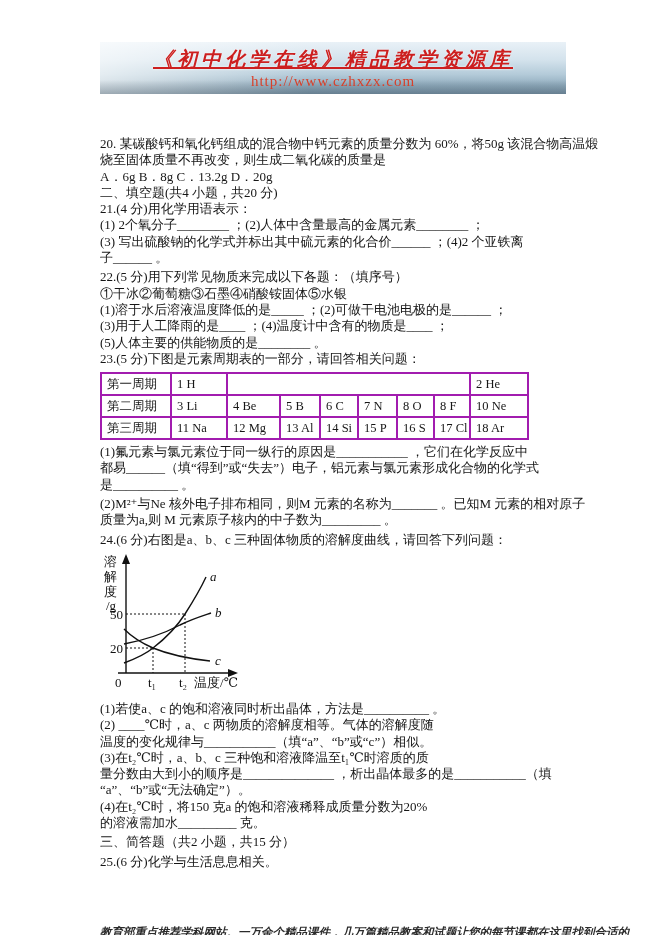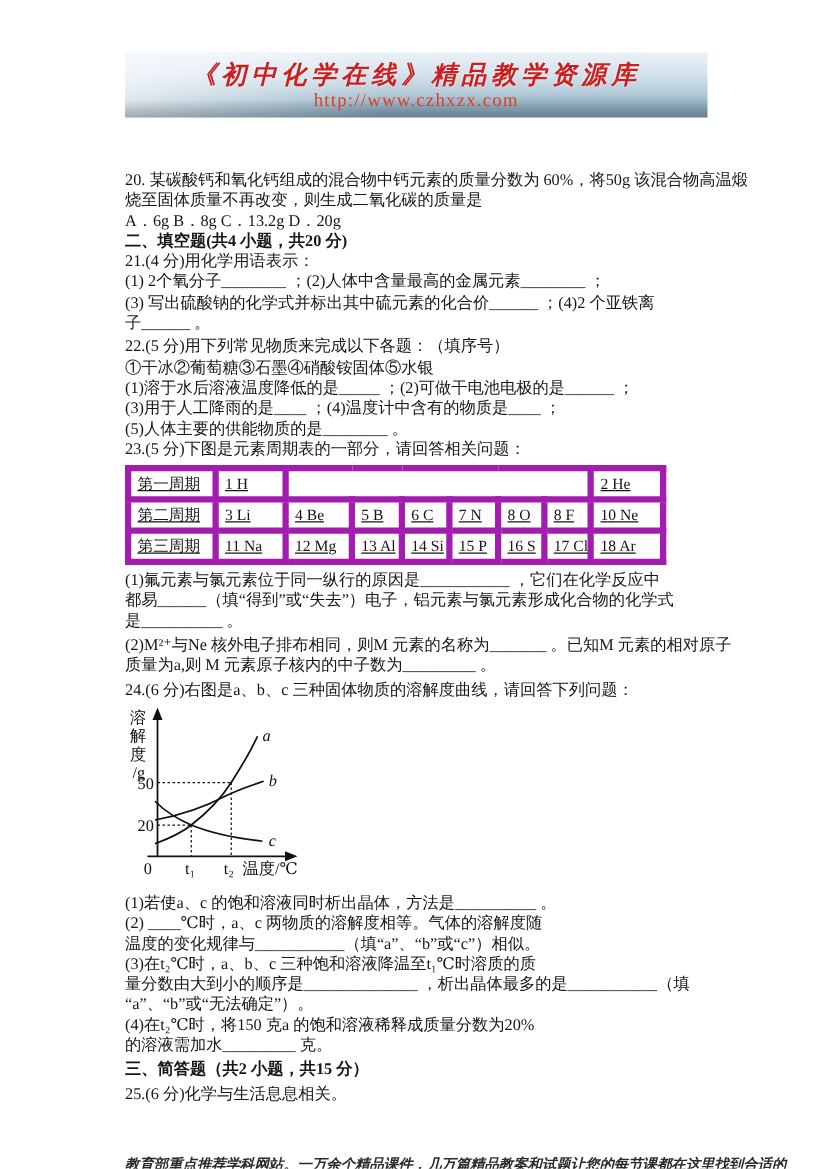--- a/index.html
+++ b/index.html
@@ -14,36 +14,36 @@
       linear-gradient(180deg,#e9f1f7 0%,#d3e2ec 35%,#b4cbd9 62%,#93aebf 82%,#7e99ab 100%);
     text-align:center;
   }
   .banner::after{ 
     content:"";position:absolute;left:0;right:0;bottom:0;height:14px;
     background:linear-gradient(180deg,rgba(60,80,95,0) 0%,rgba(60,80,95,.35) 100%);
   }
   .banner-title{
     margin-top:4px;font-size:20px;font-weight:bold;font-style:italic;
     color:#cc1f1f;letter-spacing:4px;white-space:nowrap;
-    text-shadow:0 0 2px rgba(255,255,255,.9);position:relative;z-index:2;
+    text-shadow:0 0 2px rgba(255,255,255,.9);position:relative;z-index:2;text-decoration:underline;
   }
   .banner-url{
     margin-top:0;font-size:15px;font-weight:normal;color:#d8402a;
     letter-spacing:1px;position:relative;z-index:2;
   }
   .content{position:absolute;left:100px;top:95px;width:468px;margin-top:41px;}
   .content p{margin:0;font-size:13px;line-height:16.3px;white-space:nowrap;}
-  .sec{font-weight:700;}
+  .sec{font-weight:400;}
   .mt{margin-top:3px !important;}
   table.ptable{
     border-collapse:collapse;margin:5px 0 4px 0;
   }
   table.ptable td{
-    border:5px solid #a21caf;height:20px;padding:0 0 0 5px;
-    font-size:12.5px;line-height:20px;white-space:nowrap;text-decoration:underline;
+    border:2px solid #a21caf;height:20px;padding:0 0 0 5px;
+    font-size:12.5px;line-height:20px;white-space:nowrap;
   }
   .chart-wrap{margin:3px 0 4px 0;}
   .chart-wrap text{font-family:"Liberation Serif","DejaVu Serif",serif;fill:#111;}
   .curve-label{font-style:italic;}
   .footer{
     position:absolute;left:100px;top:892px;width:470px;
     font-size:11.5px;line-height:23px;font-weight:bold;font-style:italic;color:#2b2b2b;margin-top:29px;
   }
   .footer p{margin:0;white-space:nowrap;}
 </style>

